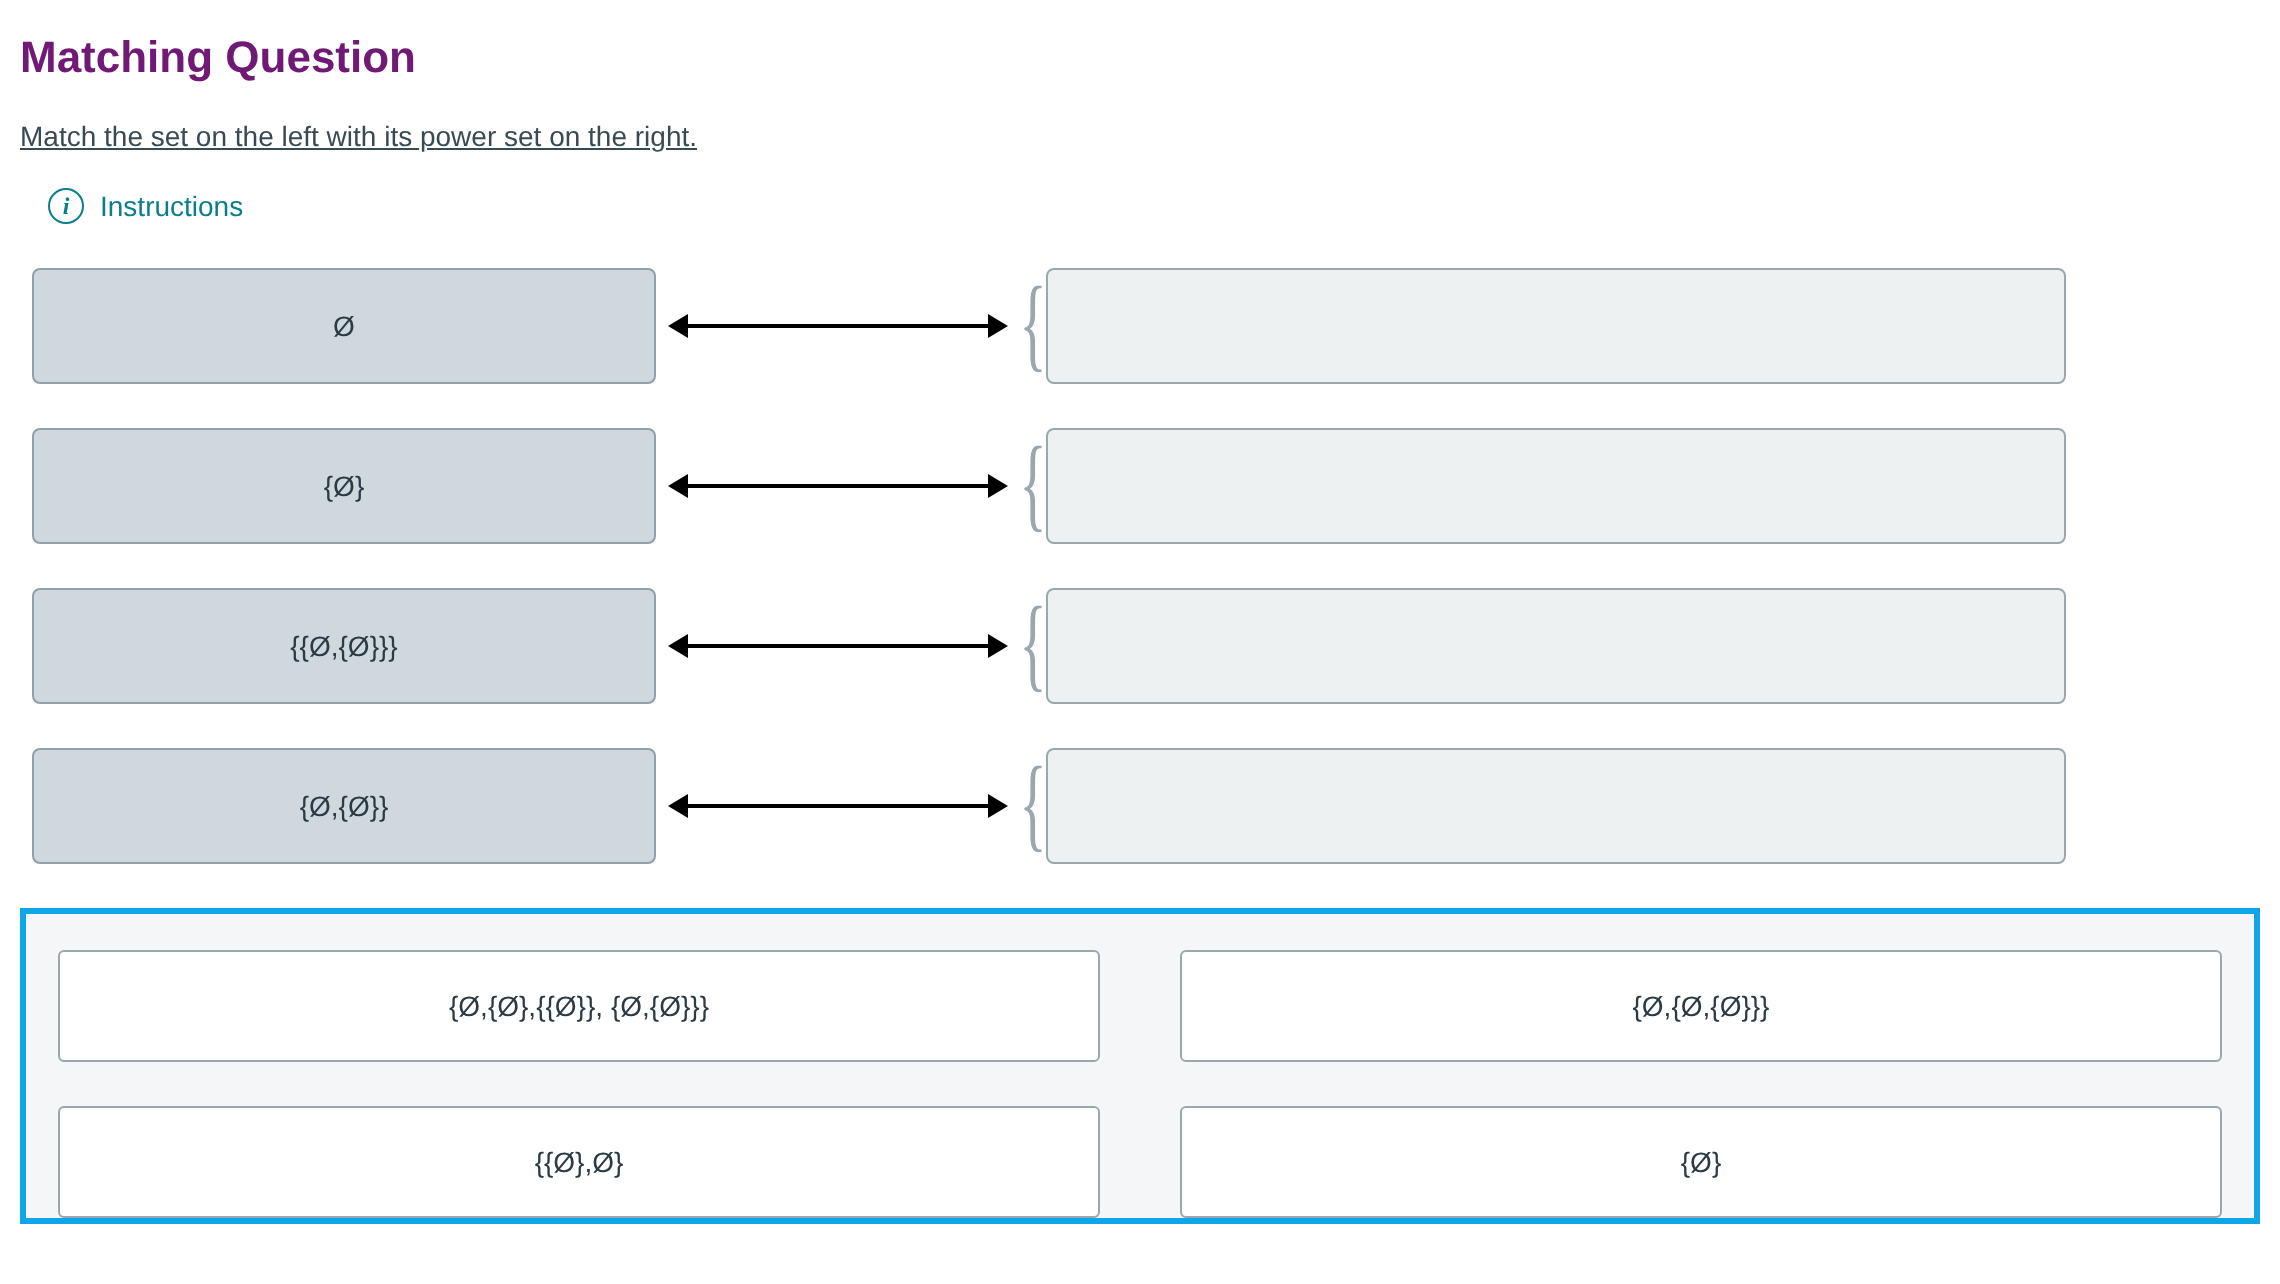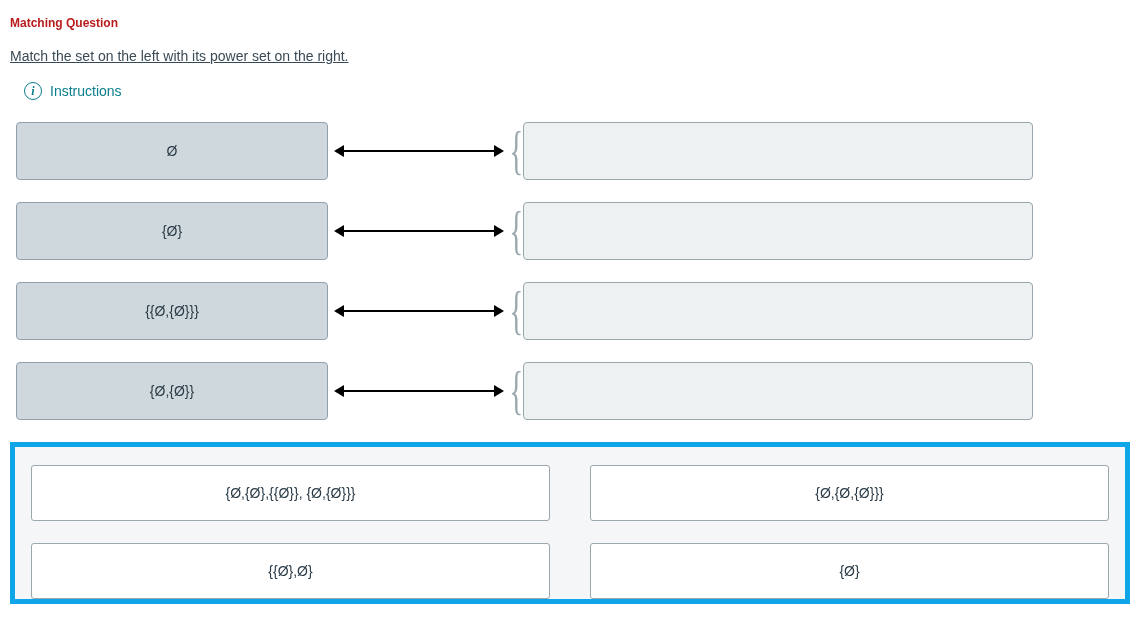--- a/index.html
+++ b/index.html
@@ -5,22 +5,22 @@
   * { box-sizing: border-box; }
   body {
     margin: 0;
     padding: 10px 10px 0 10px;
     font-family: Arial, Helvetica, sans-serif;
     background: #ffffff;
     color: #2a3b47;
     font-size: 14px;
   }
   .title {
-    color: #b91c1c;
-    font-size: 12px;
+    color: #701a75;
+    font-size: 22px;
     font-weight: 600;
     margin: 6px 0 18px 0;
   }
   .prompt {
     color: #3a4a55;
     font-size: 14px;
     margin-bottom: 18px;
     text-decoration: underline;
   }
   .instructions-row {
@@ -99,21 +99,21 @@
   }
   .right-slot {
     flex: 0 0 510px;
     height: 58px;
     background: #eef1f2;
     border: 1px solid #9aa7ad;
     border-radius: 4px;
   }
   .answers-tray {
     margin-top: 10px;
-    border: 5px solid #0ea5e9;
+    border: 3px solid #0ea5e9;
     background: #f4f6f7;
     padding: 18px 16px 0 16px;
     display: grid;
     grid-template-columns: 1fr 1fr;
     column-gap: 40px;
     row-gap: 22px;
   }
   .answer-card {
     height: 56px;
     background: #ffffff;

